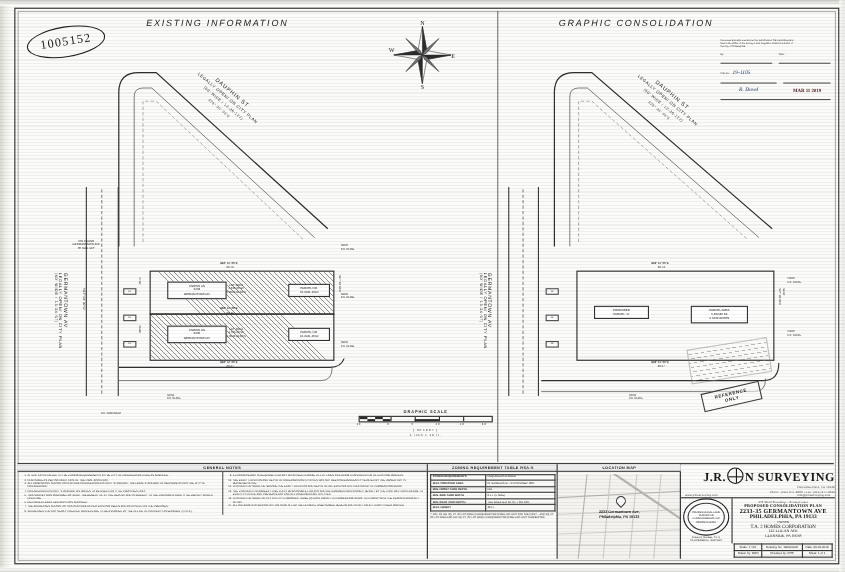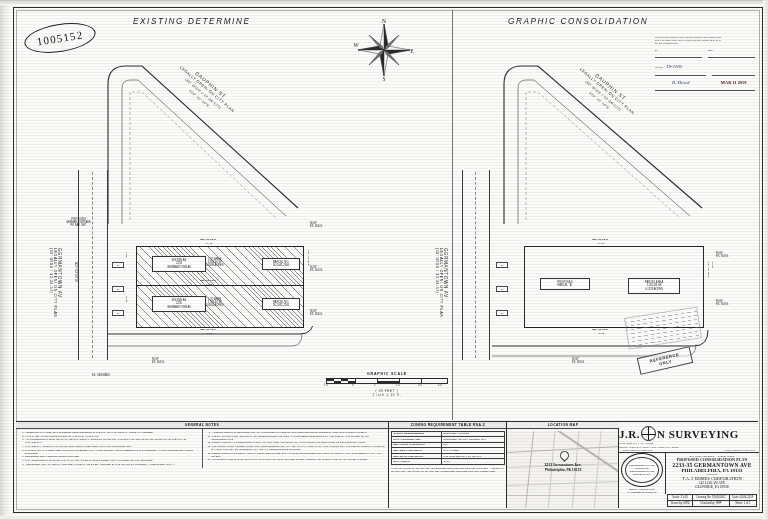--- a/index.html
+++ b/index.html
@@ -89,21 +89,21 @@
   
   .map{position:absolute;inset:0;background:#f4f3f0;overflow:hidden;}
   .map .road{position:absolute;background:#cfcdc8;}
   .map .road.major{background:#b9b6b0;}
   .pin{position:absolute;width:7px;height:7px;border:1.1px solid #3a3a3a;
     border-radius:50% 50% 50% 0;transform:rotate(-45deg);background:#fafafa;}
   .mapaddr{position:absolute;width:100%;text-align:center;font-size:3.4px;
     font-weight:bold;color:#1d1d1d;line-height:1.5;}
 
   
-  .logo{position:absolute;text-align:left;}
+  .logo{position:absolute;text-align:right;}
   .logo .word{font-size:11px;font-weight:bold;letter-spacing:.5px;color:#1b1b1b;
     font-family:"Liberation Serif",serif;}
   .logo .sub{font-size:2.5px;color:#333;letter-spacing:.2px;line-height:1.45;}
   .globe{display:inline-block;width:13px;height:13px;border:1.3px solid #1b1b1b;
     border-radius:50%;position:relative;vertical-align:middle;margin:0 1px;}
   .globe:before{content:"";position:absolute;left:50%;top:0;bottom:0;width:0;
     border-left:1px solid #1b1b1b;}
   .globe:after{content:"";position:absolute;top:50%;left:0;right:0;height:0;
     border-top:1px solid #1b1b1b;}
 
@@ -167,21 +167,21 @@
   <div class="scan-edge-b"></div>
   <div class="scan-edge-r"></div>
 
   <div class="border-outer"></div>
   <div class="border-inner"></div>
 
   <div class="vdiv" style="left:452px;height:410px;"></div>
 
   <div class="oval" style="left:24px;top:24px;width:70px;height:26px;">1005152</div>
 
-  <div class="panel-title" style="left:133px;top:17px;">EXISTING DETERMINE</div>
+  <div class="panel-title" style="left:133px;top:17px;">EXISTING INFORMATION</div>
   <div class="panel-title" style="left:508px;top:17px;">GRAPHIC CONSOLIDATION</div>
 
   <div class="compass" style="left:352px;top:16px;width:64px;height:66px;">
     <svg width="64" height="66" viewBox="0 0 64 66">
       <g transform="translate(32,34)" stroke="#2b2b2b" stroke-width="0.5">
         <polygon points="0,-26 4,-4 0,0 -4,-4" fill="#fff"></polygon>
         <polygon points="0,-26 4,-4 0,0" fill="#2b2b2b"></polygon>
         <polygon points="0,26 4,4 0,0 -4,4" fill="#fff"></polygon>
         <polygon points="0,26 -4,4 0,0" fill="#2b2b2b"></polygon>
         <polygon points="-26,0 -4,4 0,0 -4,-4" fill="#fff"></polygon>

